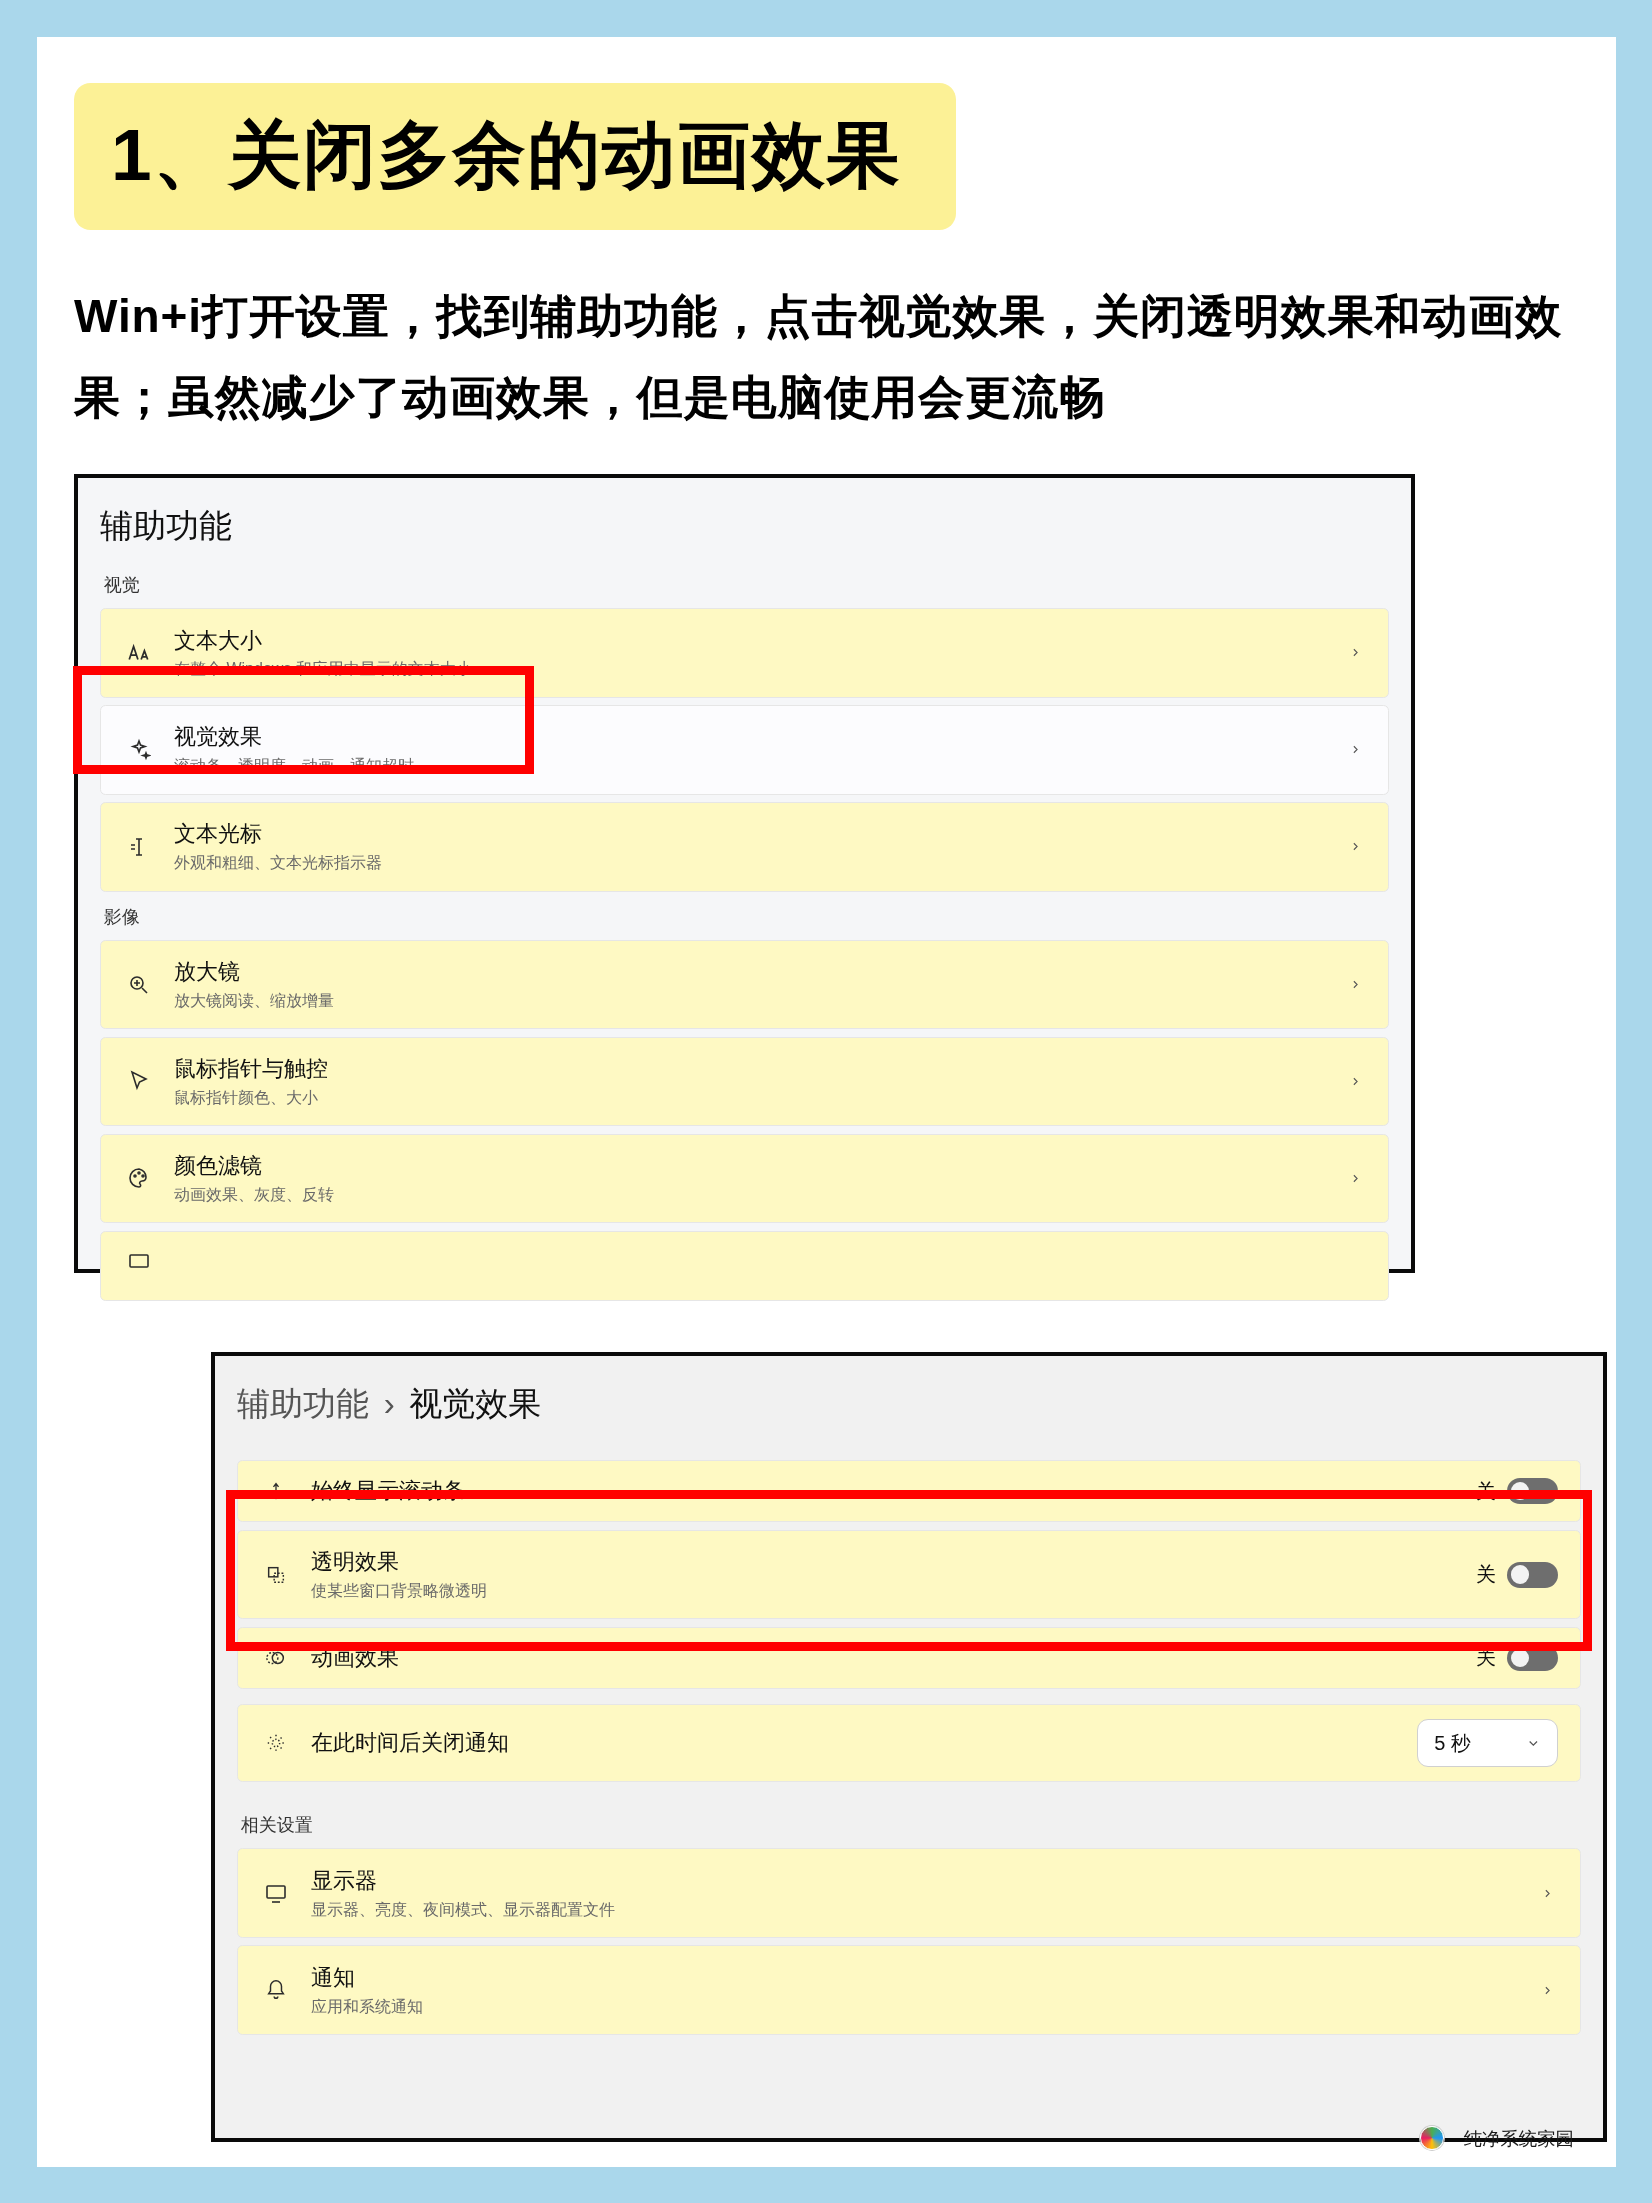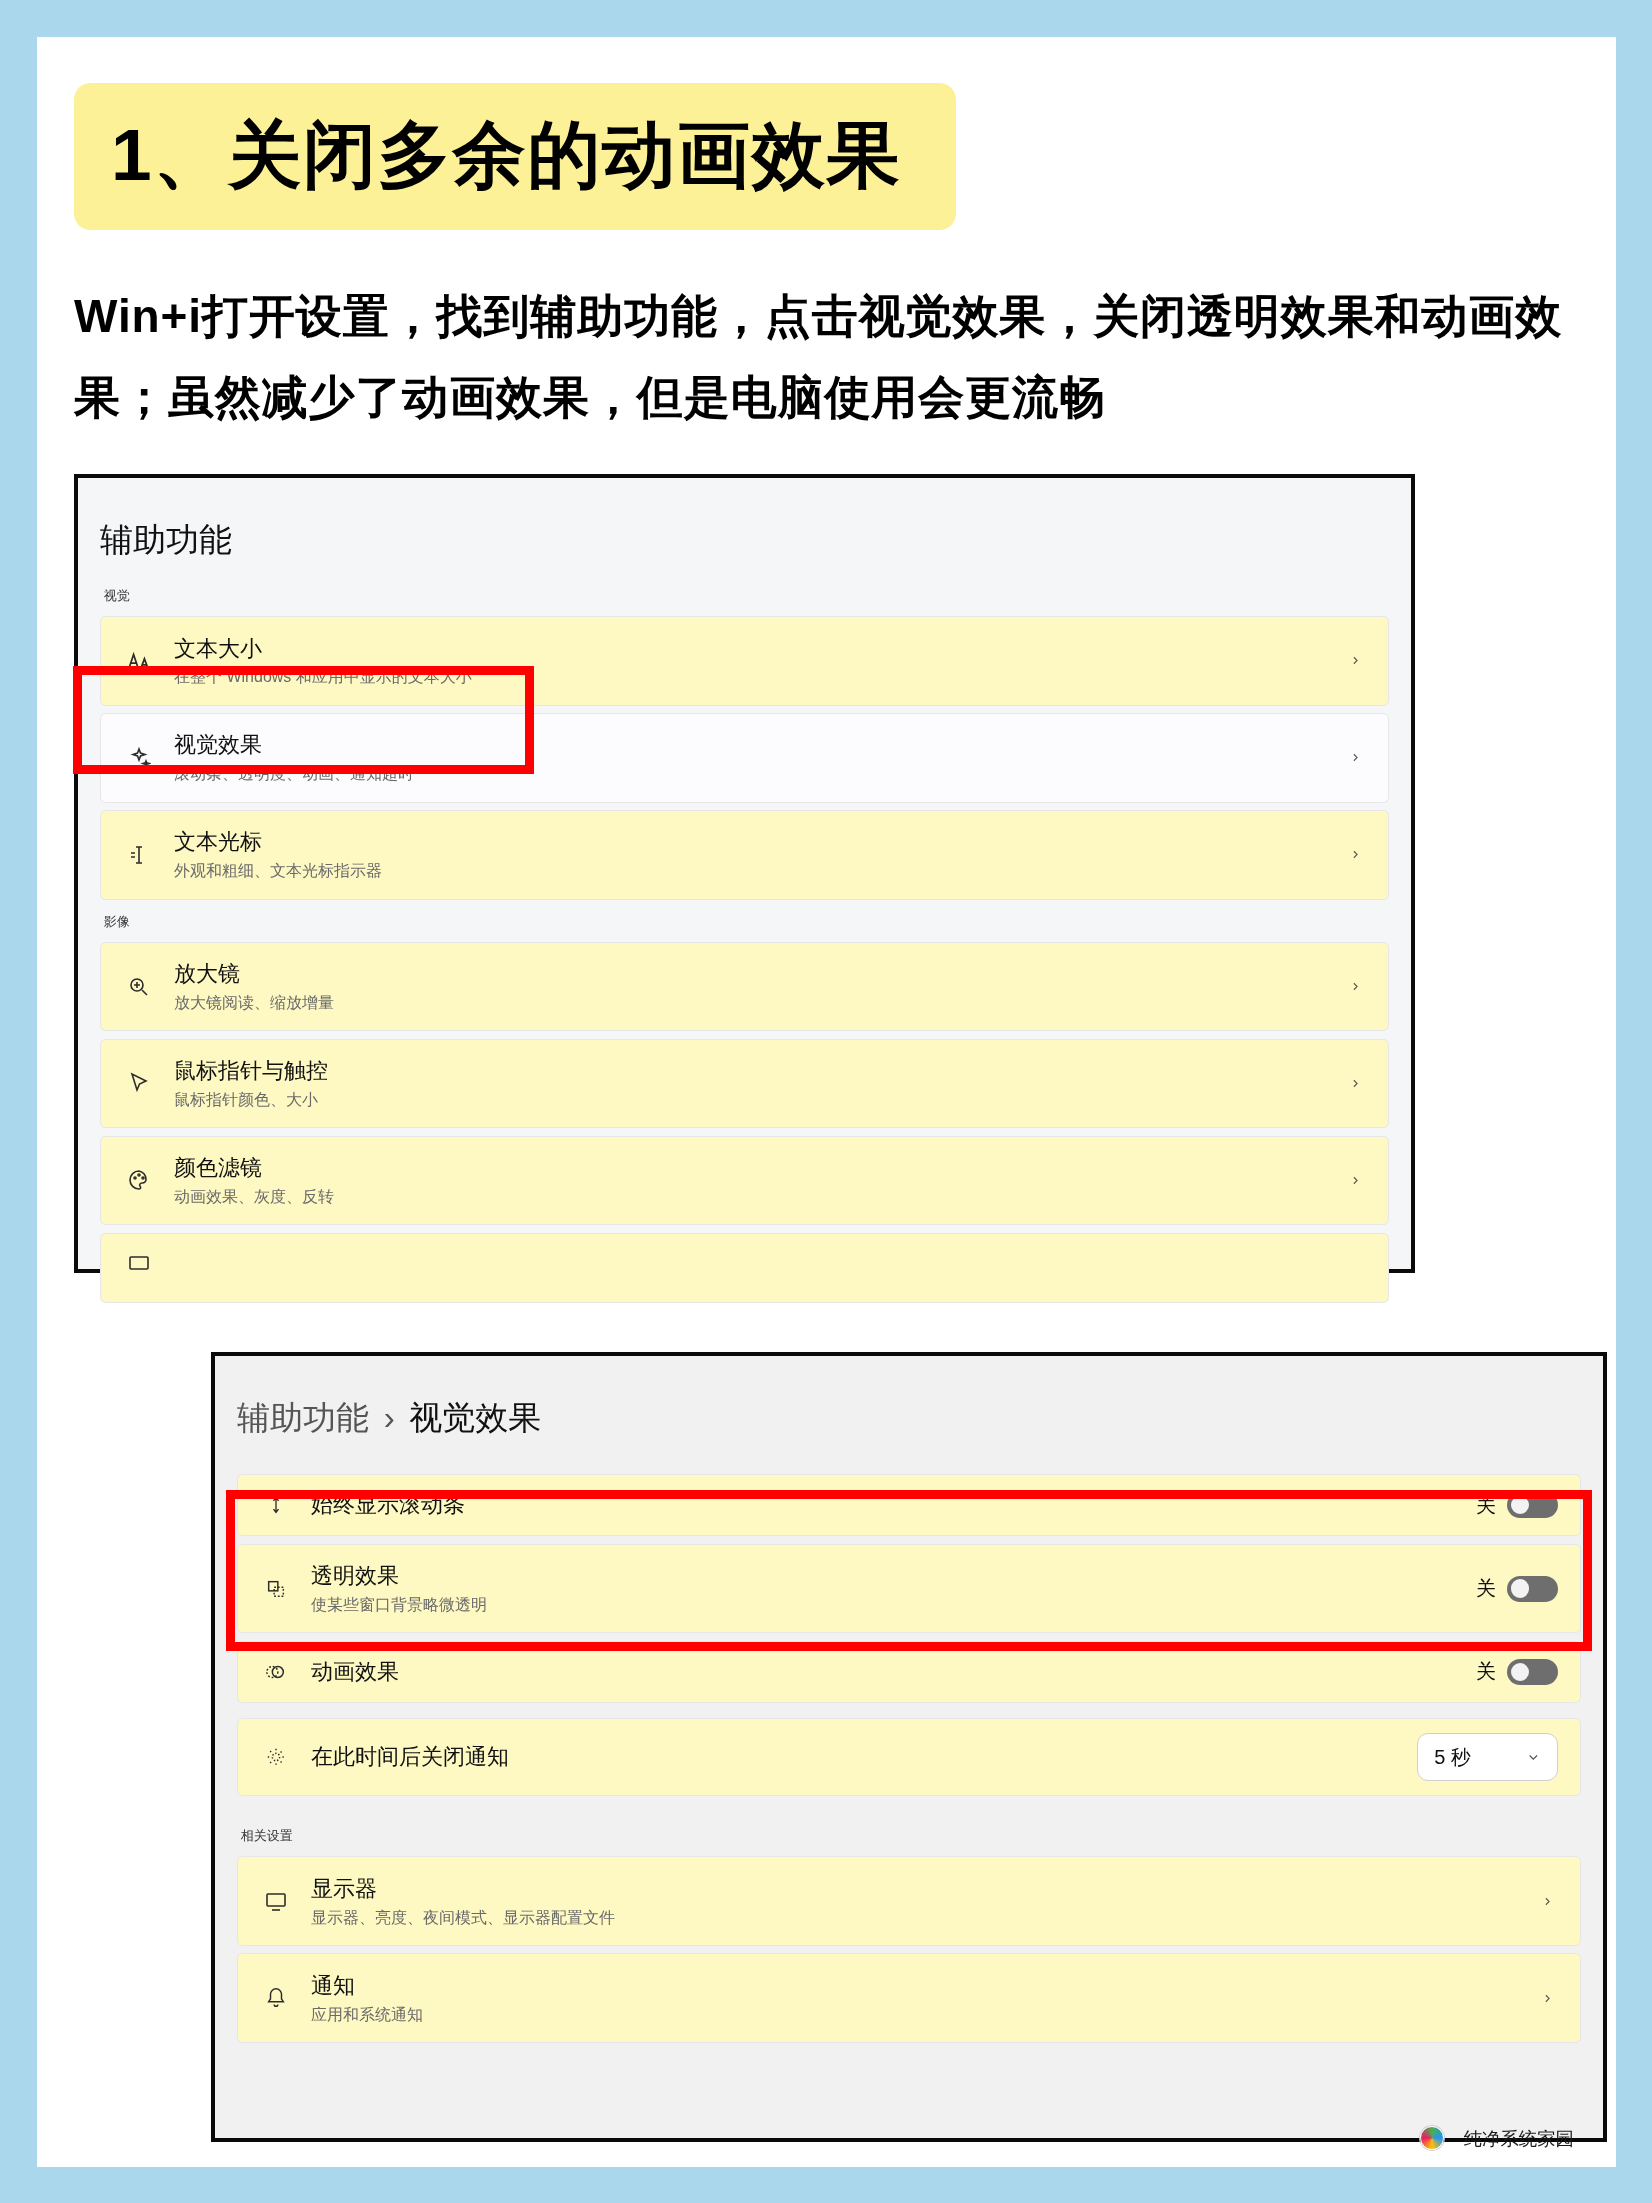--- a/index.html
+++ b/index.html
@@ -32,36 +32,36 @@
     font-size: 46px;
     font-weight: 600;
     line-height: 1.75;
     color: #000;
     margin-bottom: 37px;
     letter-spacing: 0.9px;
   }
   .window {
     border: 4.6px solid #0a0a0a;
     background: #f5f6f8;
-    padding: 40px 22px 22px 22px;
+    padding: 26px 22px 22px 22px;
     position: relative;
   }
   .window1 {
     width: 1341px;
     margin-left: 0;
     height: 799px;
   }
   .win-title {
     font-size: 33px;
     color: #111;
     margin-bottom: 24px;
     font-weight: 400;
   }
   .section-label {
-    font-size: 13px;
+    font-size: 18px;
     color: #333;
     margin: 13px 0 11px 3.7px;
   }
   .setting-row {
     background: #fef9c3;
     border: 0.9px solid #e6e6e6;
     border-radius: 5.5px;
     display: flex;
     align-items: center;
     padding: 16.5px 22px;

